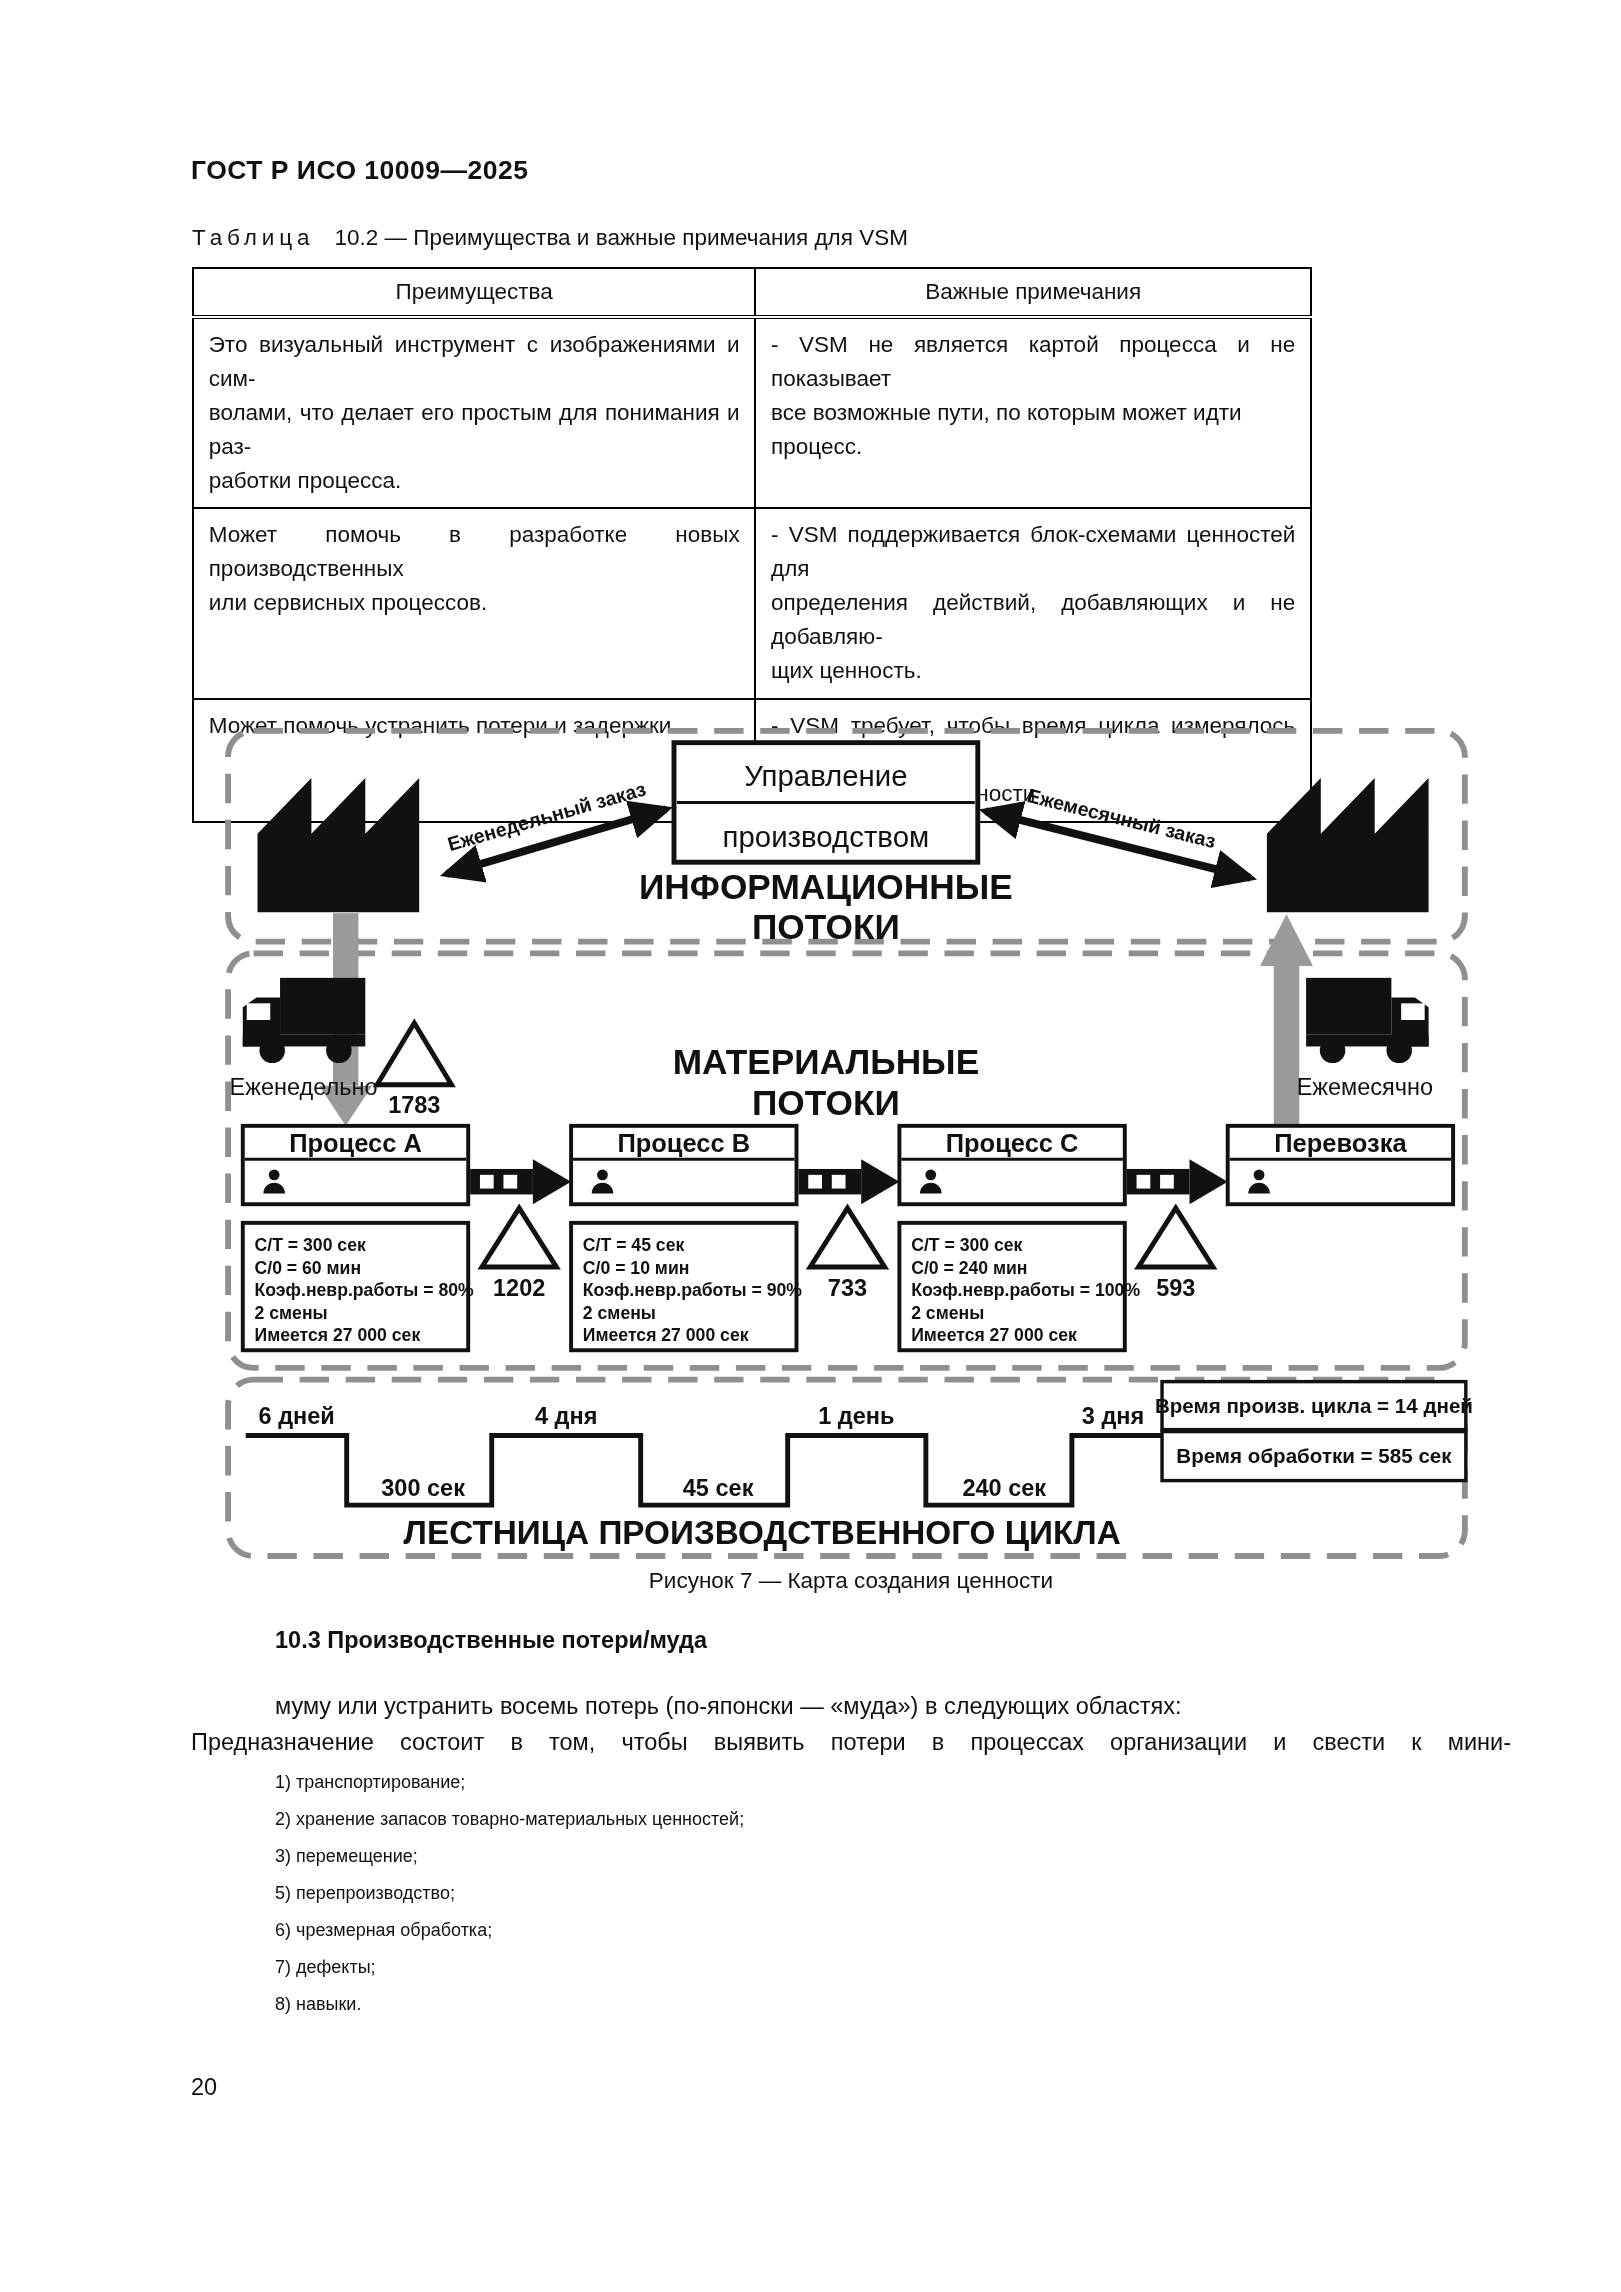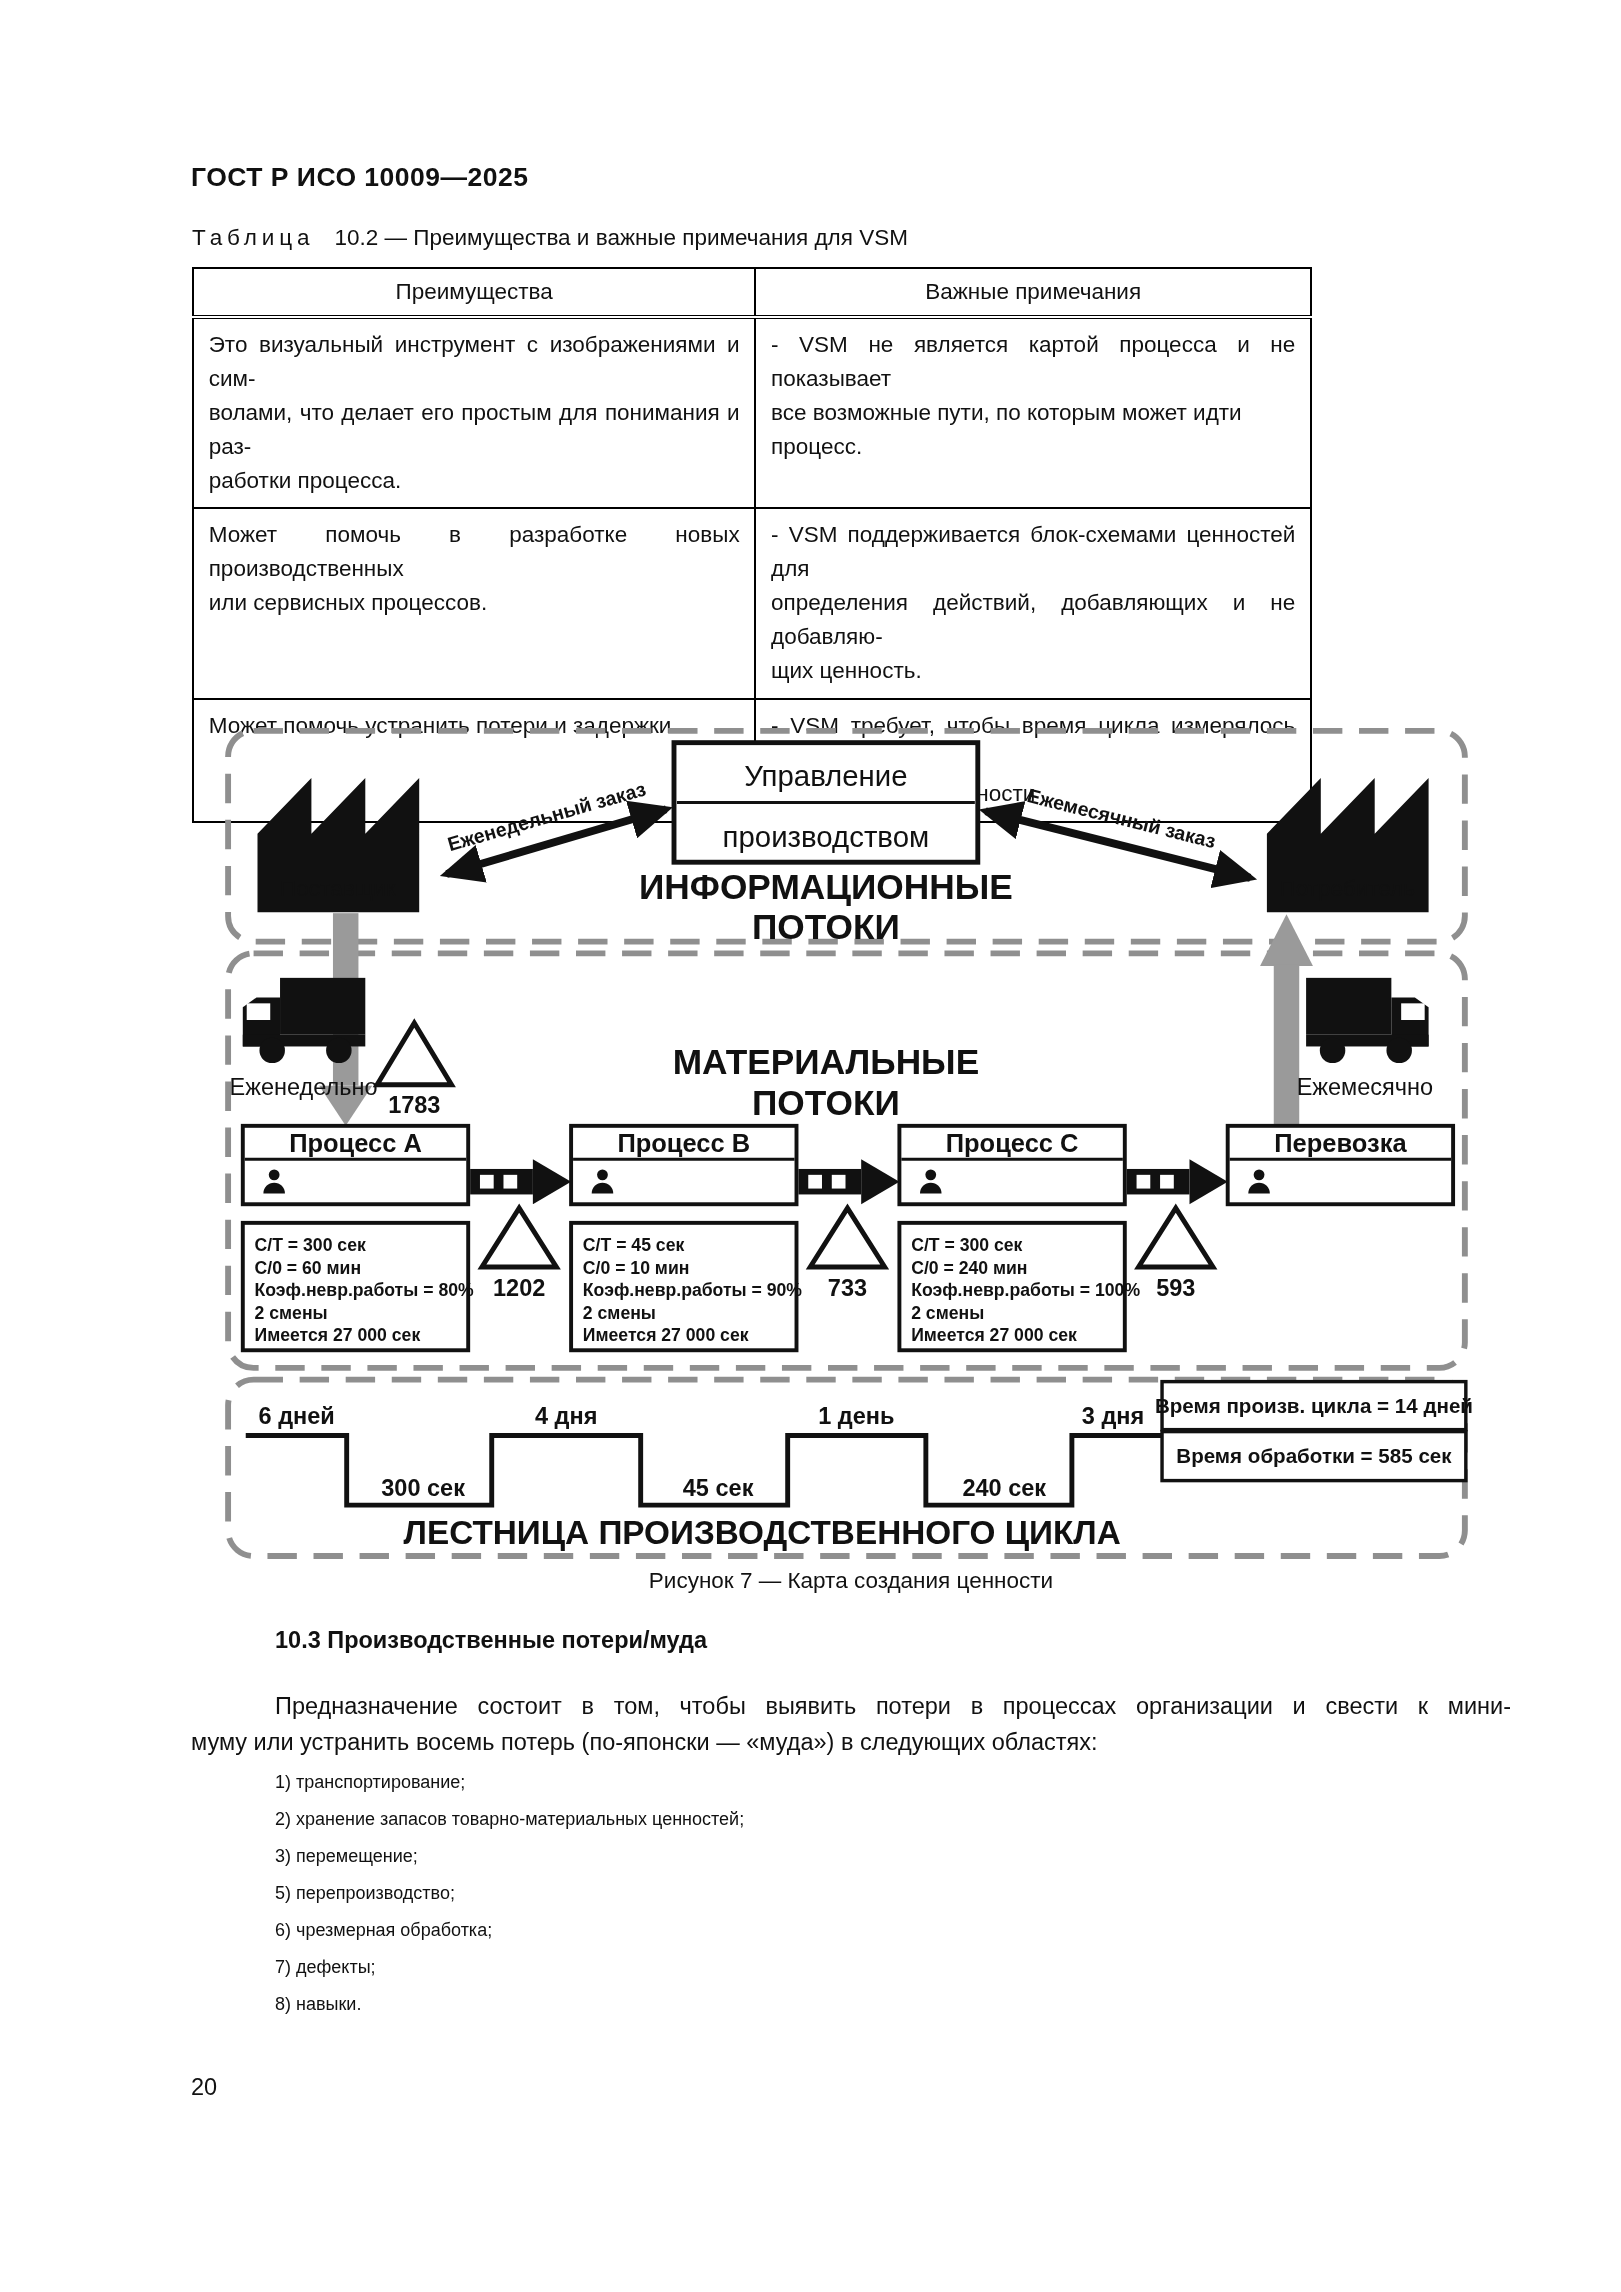--- a/index.html
+++ b/index.html
@@ -3,21 +3,21 @@
 <meta charset="utf-8">
 <style>
   html,body{margin:0;padding:0;}
   body{
     width:1621px;height:2293px;position:relative;background:#ffffff;
     font-family:"Liberation Sans", sans-serif;color:#111;
     -webkit-font-smoothing:antialiased;
   }
   .abs{position:absolute;}
   
-  .doc-header{left:191px;top:162px;font-size:26.5px;font-weight:bold;letter-spacing:0.5px;}
+  .doc-header{left:191px;top:155px;font-size:26.5px;font-weight:bold;letter-spacing:0.5px;}
   
   .tbl-caption{left:192px;top:225px;font-size:22.5px;}
   .tbl-caption .sp{letter-spacing:4.9px;margin-right:20px;}
   
   table.vsm{
     left:192px;top:267px;width:1120px;position:absolute;
     border-collapse:collapse;table-layout:fixed;
   }
   table.vsm th, table.vsm td{
     border:2.5px solid #000;vertical-align:top;
@@ -306,22 +306,22 @@
     </g>
 
     <text x="590" y="840" text-anchor="middle" font-size="34" font-weight="bold">ЛЕСТНИЦА ПРОИЗВОДСТВЕННОГО ЦИКЛА</text>
   </g>
 </svg>
 
 <div class="abs fig-caption">Рисунок 7 — Карта создания ценности</div>
 
 <div class="abs sec-heading">10.3 Производственные потери/муда</div>
 <div class="abs para">
+    <div class="line">муму или устранить восемь потерь (по-японски — «муда») в следующих областях:</div>
     <div class="line j">Предназначение состоит в том, чтобы выявить потери в процессах организации и свести к мини-</div>
-    <div class="line">муму или устранить восемь потерь (по-японски — «муда») в следующих областях:</div>
   </div>
 <div class="abs muda-list">
     <div class="li">1) транспортирование;</div>
     <div class="li">2) хранение запасов товарно-материальных ценностей;</div>
     <div class="li">3) перемещение;</div>
     <div class="li">5) перепроизводство;</div>
     <div class="li">6) чрезмерная обработка;</div>
     <div class="li">7) дефекты;</div>
     <div class="li">8) навыки.</div>
   </div>

